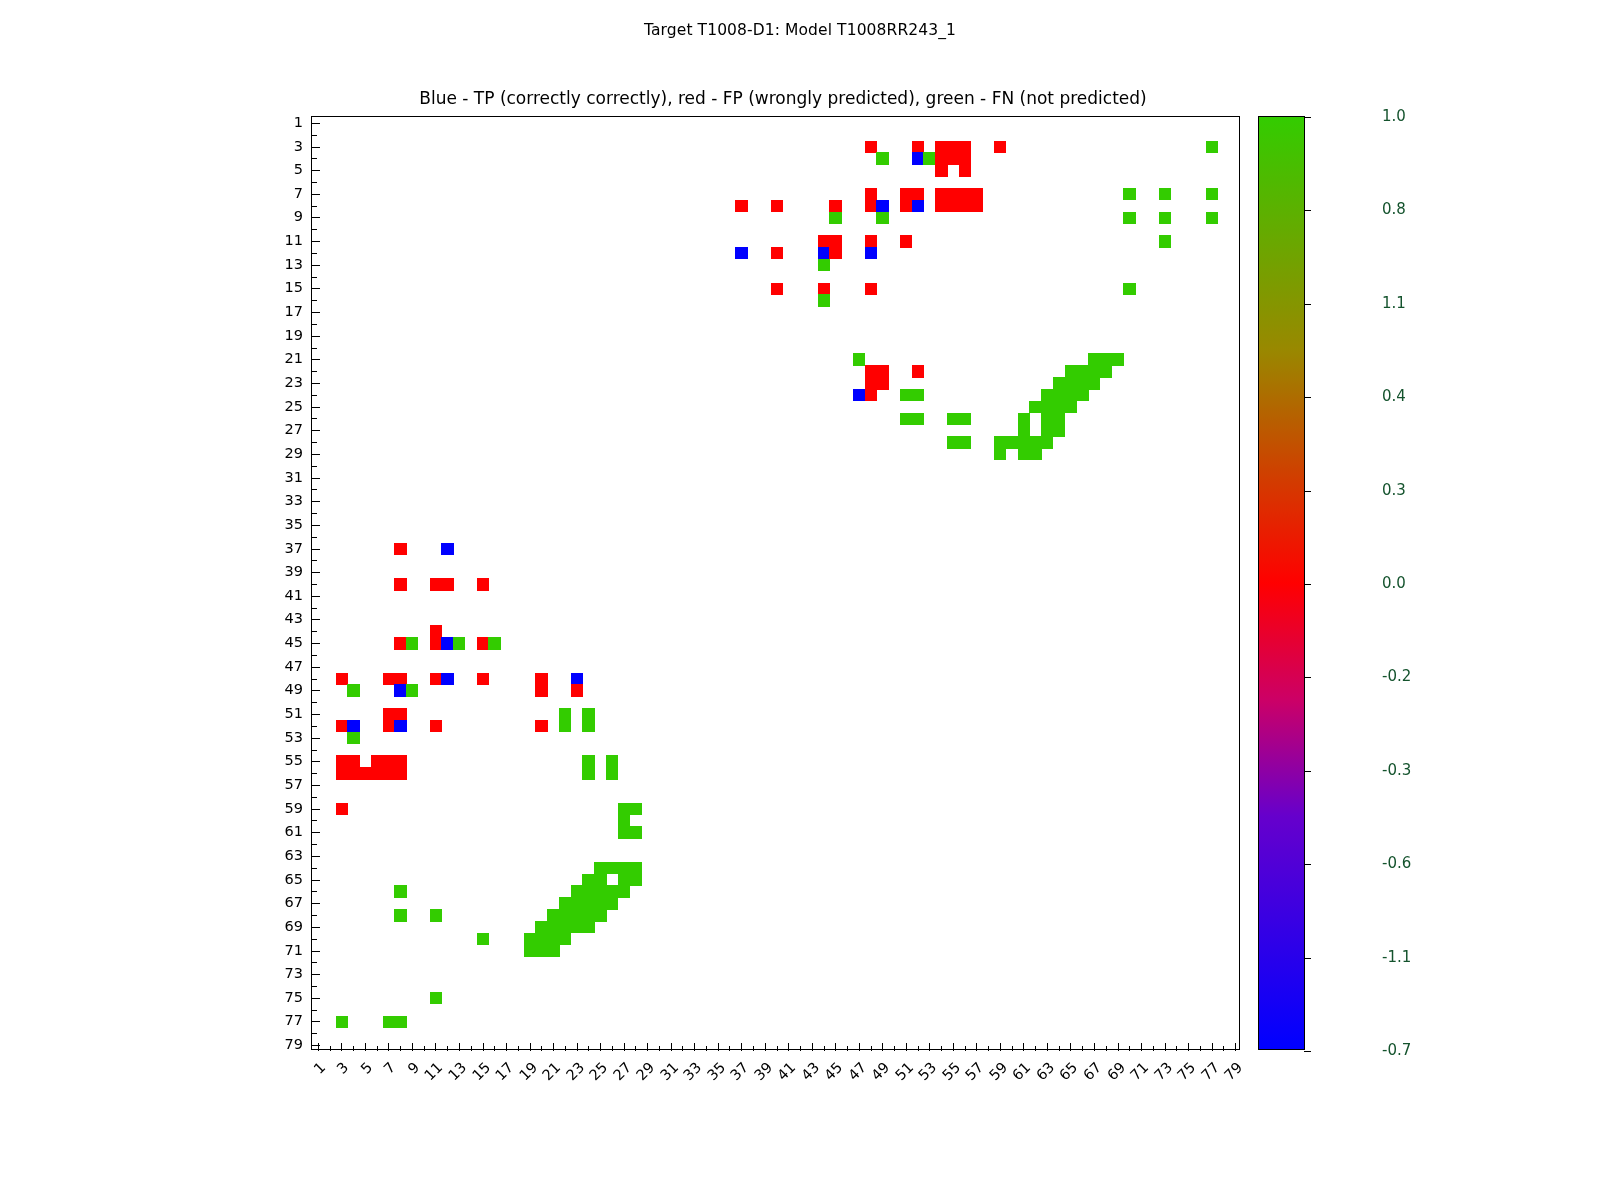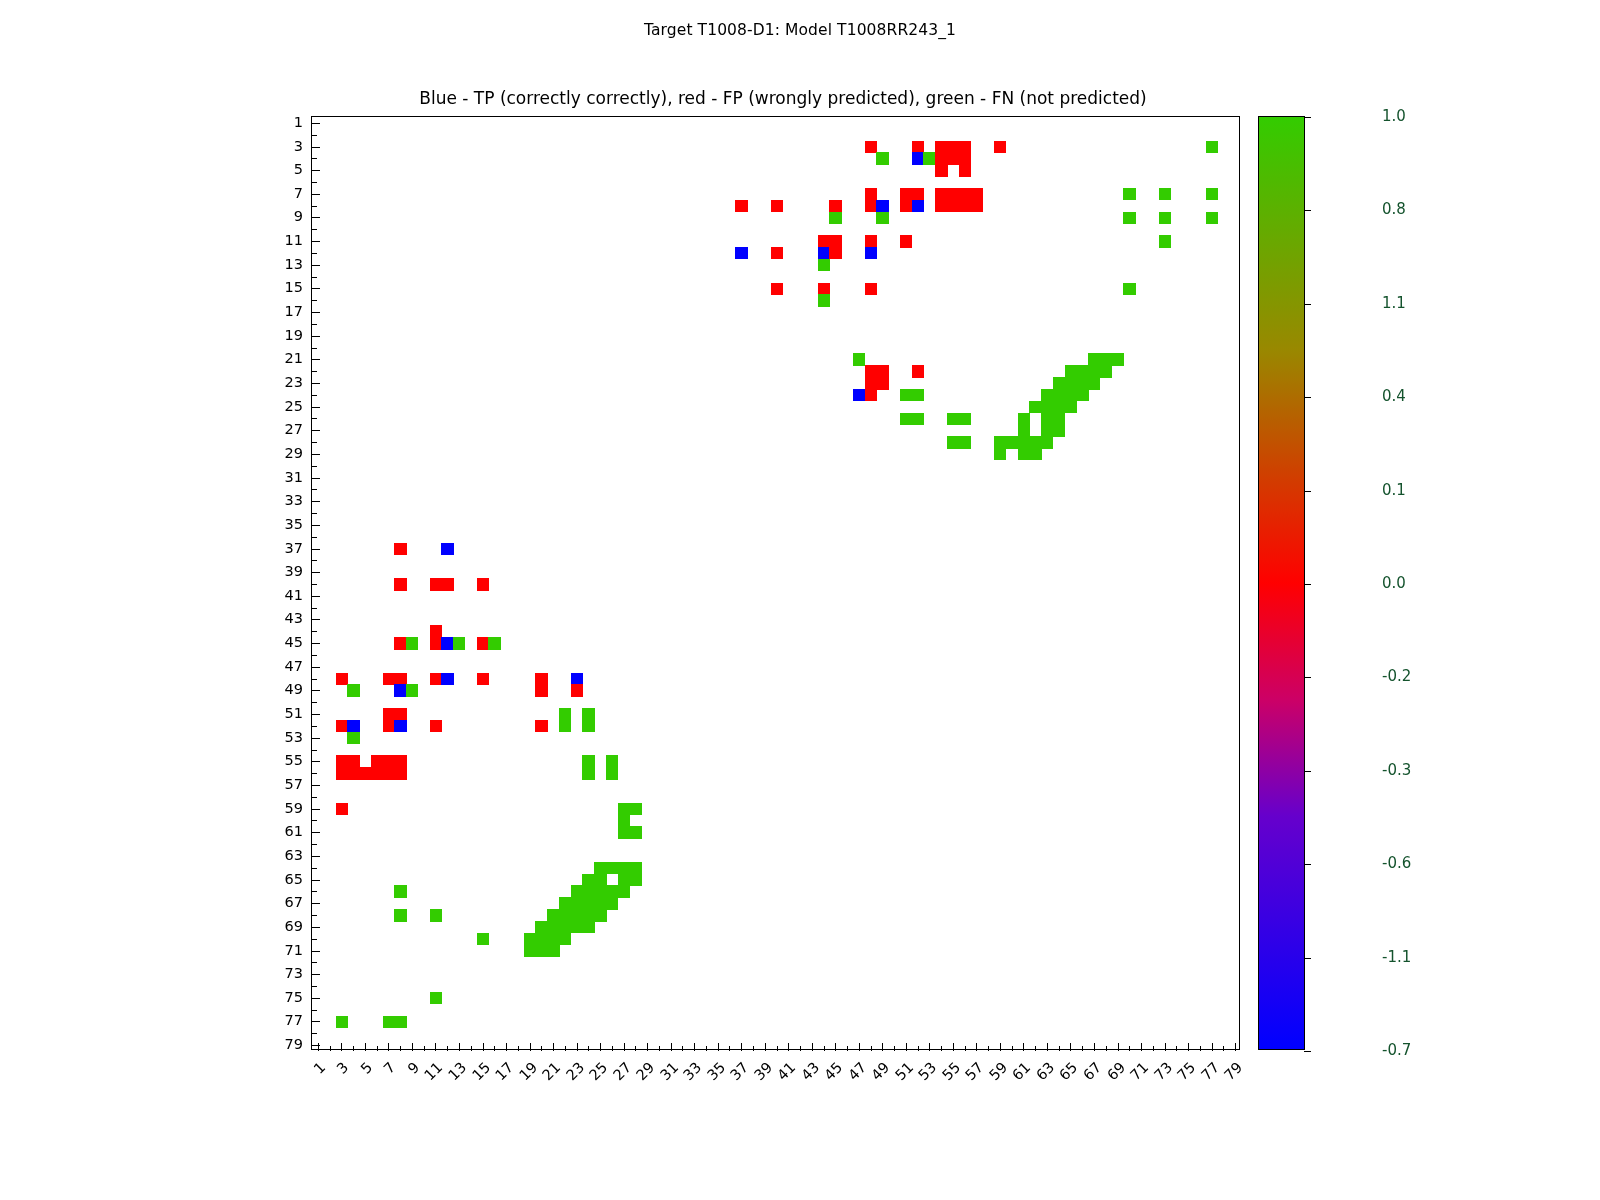--- a/index.html
+++ b/index.html
@@ -518,21 +518,21 @@
       <div class="cbtick" style="top: 653.8px;"></div>
       <div class="cbtick" style="top: 747.2px;"></div>
       <div class="cbtick" style="top: 840.6px;"></div>
       <div class="cbtick" style="top: 934px;"></div>
     </div>
   <div id="cbar-labels">
       <div class="cblabel" style="top: 116px;">1.0</div>
       <div class="cblabel" style="top: 209.4px;">0.8</div>
       <div class="cblabel" style="top: 302.8px;">1.1</div>
       <div class="cblabel" style="top: 396.2px;">0.4</div>
-      <div class="cblabel" style="top: 489.6px;">0.1</div>
+      <div class="cblabel" style="top: 489.6px;">0.3</div>
       <div class="cblabel" style="top: 583px;">0.0</div>
       <div class="cblabel" style="top: 676.4px;">-0.2</div>
       <div class="cblabel" style="top: 769.8px;">-0.3</div>
       <div class="cblabel" style="top: 863.2px;">-0.6</div>
       <div class="cblabel" style="top: 956.6px;">-1.1</div>
       <div class="cblabel" style="top: 1050px;">-0.7</div>
     </div>
 
 </div>
 

